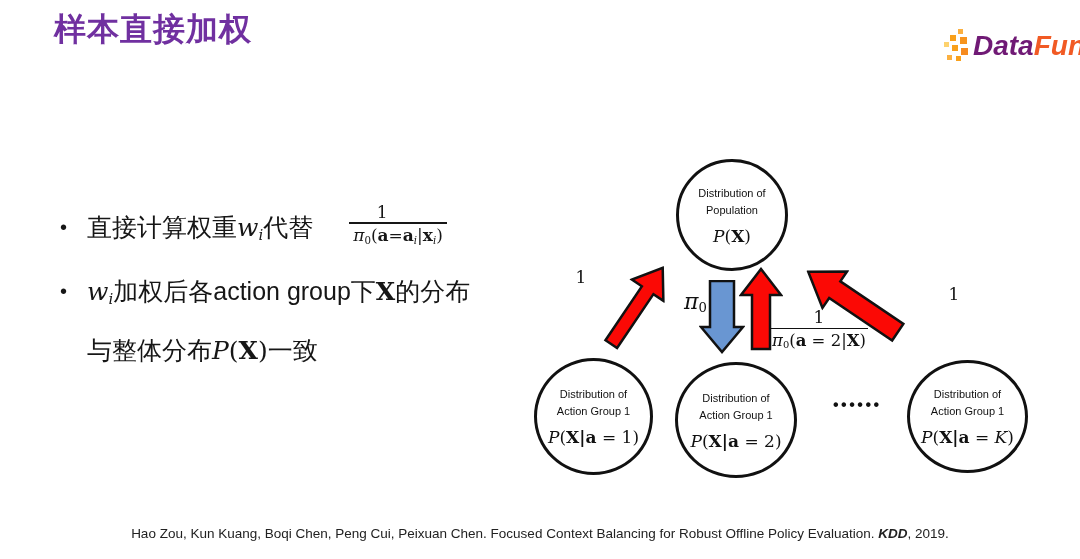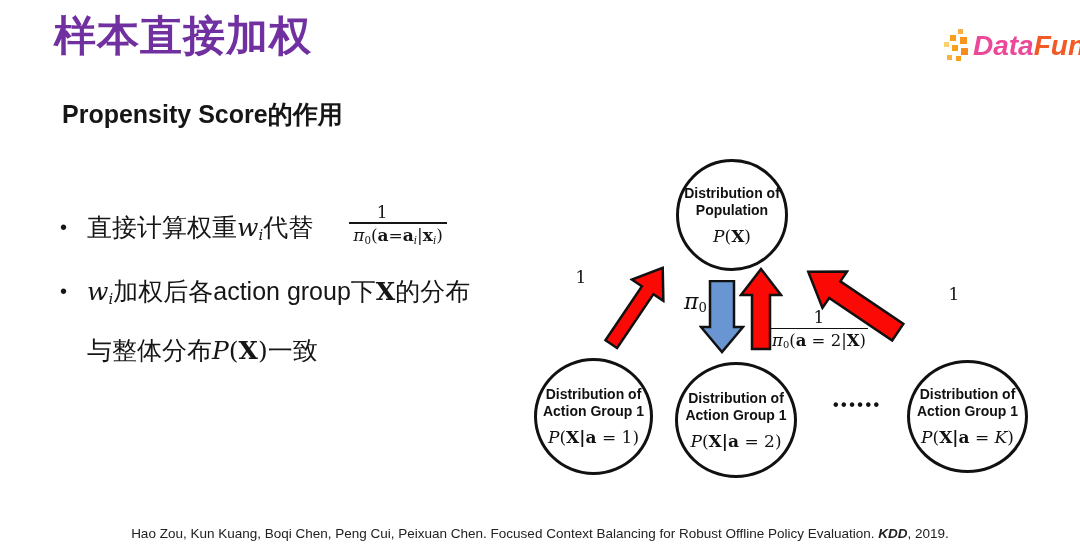--- a/index.html
+++ b/index.html
@@ -1,29 +1,29 @@
 <!DOCTYPE html>
 <html><head>
 <meta charset="utf-8">
 <style>
   html,body{margin:0;padding:0;background:#ffffff;}
   .slide{position:relative;width:1080px;height:559px;background:#ffffff;overflow:hidden;
          font-family:"Liberation Sans",sans-serif;color:#111;}
 
   
-  .title{position:absolute;left:54px;top:8px;font-size:42px;font-weight:800;color:#7030A0;
+  .title{position:absolute;left:54px;top:8px;font-size:32px;font-weight:800;color:#7030A0;
          letter-spacing:1px;}
   .subtitle{position:absolute;left:62px;top:98px;font-size:25px;font-weight:700;color:#161616;}
 
   
   .logo{position:absolute;left:944px;top:26px;height:40px;display:flex;align-items:center;}
   .mosaic{position:relative;width:26px;height:34px;margin-right:3px;}
   .mosaic i{position:absolute;display:block;}
   .logo-text{font-size:28px;font-weight:800;font-style:italic;letter-spacing:0px;}
-  .logo-d{color:#ec4899;}
+  .logo-d{color:#701a75;}
   .logo-f{color:#F15A24;}
 
   
   .bullet-row{position:absolute;left:60px;display:flex;align-items:center;font-size:25px;color:#161616;}
   .b1{top:192px;height:70px;}
   .b2{top:266px;line-height:51px;align-items:flex-start;}
   .bullet-mark{font-size:20px;margin-right:20px;line-height:1;align-self:center;}
   .b2 .bullet-mark{margin-top:15px;align-self:flex-start;}
   .b2-text{width:400px;}
   .it{font-family:"DejaVu Serif","Liberation Serif",serif;font-style:italic;}
@@ -33,21 +33,21 @@
   .frac{display:inline-block;text-align:center;vertical-align:middle;margin-left:4px;
         font-family:"DejaVu Serif","Liberation Serif",serif;}
   .frac .num{display:block;font-size:17px;line-height:19px;}
   .frac .den{display:block;border-top:2px solid #161616;font-size:17px;line-height:20px;
              padding:1px 4px 0 4px;margin-left:32px;}
 
   
   .circle{position:absolute;border:3px solid #111;border-radius:50%;background:#fff;
           display:flex;flex-direction:column;align-items:center;justify-content:center;
           text-align:center;box-sizing:border-box;}
-  .circle .cl{font-size:14px;font-weight:700;line-height:17px;color:#111;}
+  .circle .cl{font-size:11px;font-weight:400;line-height:17px;color:#111;}
   .circle .cmath{font-size:17px;line-height:20px;margin-top:7px;font-family:"DejaVu Serif","Liberation Serif",serif;}
   .c-top{left:676px;top:159px;width:112px;height:112px;}
   .c-a1{left:534px;top:358px;width:119px;height:117px;}
   .c-a2{left:675px;top:362px;width:122px;height:116px;}
   .c-aK{left:907px;top:360px;width:121px;height:113px;}
 
   
   .dfrac{position:absolute;text-align:center;font-family:"DejaVu Serif","Liberation Serif",serif;color:#111;}
   .dfrac .num{display:block;font-size:17px;line-height:20px;}
   .dfrac .den{display:block;border-top:1.5px solid #111;margin-top:1px;padding-top:2px;
@@ -81,21 +81,20 @@
       <i style="left:16px;top:8px;width:7px;height:7px;background:#F7941E"></i>
       <i style="left:0;top:13px;width:5px;height:5px;background:#FDD26E"></i>
       <i style="left:8px;top:16px;width:6px;height:6px;background:#F9A01B"></i>
       <i style="left:17px;top:19px;width:7px;height:7px;background:#F68B1F"></i>
       <i style="left:3px;top:26px;width:5px;height:5px;background:#FBB040"></i>
       <i style="left:12px;top:27px;width:5px;height:5px;background:#F9A01B"></i>
     </span>
     <span class="logo-text"><span class="logo-d">Data</span><span class="logo-f">Fun</span></span>
   </div>
 
-  <div class="subtitle">Propensity Score的作用</div>
 
   <div class="bullet-row b1">
     <span class="bullet-mark">•</span>
     <span><span>直接计算权重</span><span class="it">w</span><span class="it sub">i</span><span>代替</span></span>
     <span class="frac">
       <span class="num">1</span>
       <span class="den"><span class="it">π</span><span class="sub">0</span><span>(</span><span class="bs">a</span><span>=</span><span class="bs">a</span><span class="it sub">i</span><span>|</span><span class="bs">x</span><span class="it sub">i</span><span>)</span></span>
     </span>
   </div>
 

